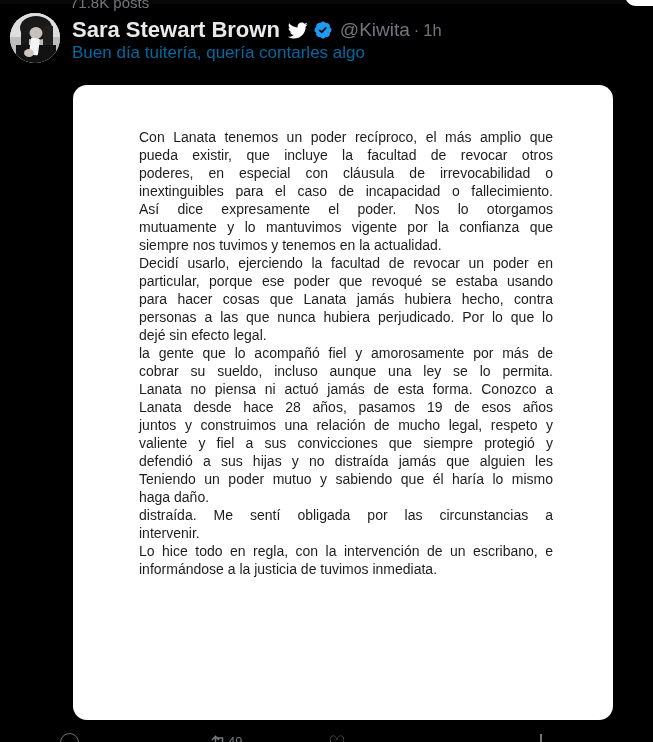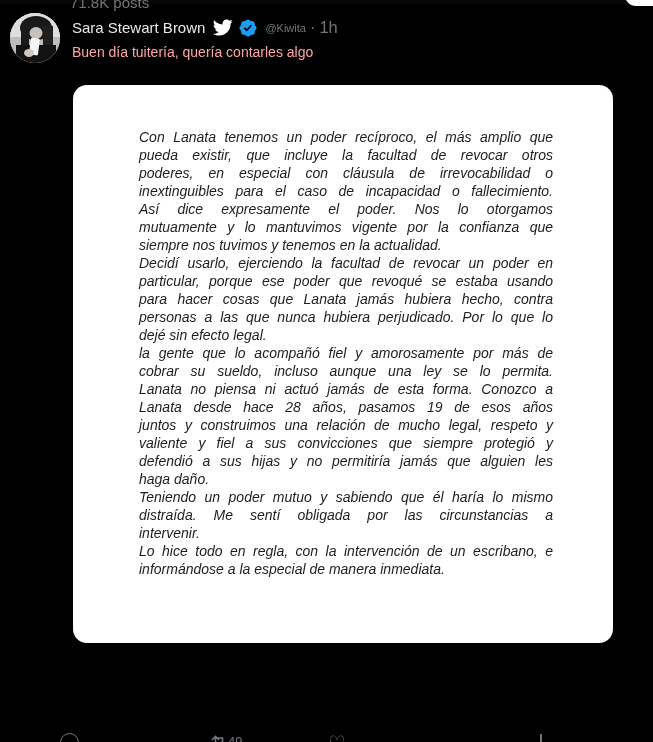--- a/index.html
+++ b/index.html
@@ -24,35 +24,34 @@
   }
   .avatar {
     position: absolute; left: 10px; top: 13px;
     width: 50px; height: 50px; border-radius: 50%;
     overflow: hidden; background: #c9c9c9; cursor: pointer;
   }
   .name-row {
     position: absolute; left: 72px; top: 17px;
     display: flex; align-items: center; white-space: nowrap;
   }
-  .author { color: #e7e9ea; font-weight: 400; font-size: 15px; cursor: pointer; }
+  .author { color: #e7e9ea; font-weight: 700; font-size: 22px; cursor: pointer; }
   .bird-icon { width: 21px; height: 21px; margin-left: 7px; }
   .badge-icon { width: 20px; height: 20px; margin-left: 5px; }
-  .handle { color: #71767b; font-size: 11px; margin-left: 7px; cursor: pointer; }
+  .handle { color: #71767b; font-size: 19px; margin-left: 7px; cursor: pointer; }
   .dot-time { color: #71767b; font-size: 16.5px; margin-left: 4px; }
   .tweet-text {
     position: absolute; left: 72px; top: 42px;
-    color: #fca5a5; font-size: 14px; line-height: 21px;
+    color: #0369a1; font-size: 17px; line-height: 21px;
   }
   .card {
     position: absolute; left: 73px; top: 85px;
-    width: 540px; height: 558px;
+    width: 540px; height: 635px;
     background: #ffffff; border-radius: 14px;
     cursor: pointer;
-    font-style: italic;
   }
   .statement {
     position: absolute; left: 66px; top: 43px; width: 414px;
     color: #1d1d1d; font-size: 14px; line-height: 18px;
   }
   .line { text-align: justify; text-align-last: justify; }
   .line.para-end { text-align-last: left; }
   .action-bar { position: absolute; left: 0; top: 733px; width: 653px; height: 9px; }
   .act { position: absolute; color: #71767b; cursor: pointer; }
   .reply-shape {
@@ -116,27 +115,27 @@
       <div class="line">particular, porque ese poder que revoqué se estaba usando</div>
       <div class="line">para hacer cosas que Lanata jamás hubiera hecho, contra</div>
       <div class="line">personas a las que nunca hubiera perjudicado. Por lo que lo</div>
       <div class="line para-end">dejé sin efecto legal.</div>
       <div class="line">la gente que lo acompañó fiel y amorosamente por más de</div>
       <div class="line">cobrar su sueldo, incluso aunque una ley se lo permita.</div>
       <div class="line">Lanata no piensa ni actuó jamás de esta forma. Conozco a</div>
       <div class="line">Lanata desde hace 28 años, pasamos 19 de esos años</div>
       <div class="line">juntos y construimos una relación de mucho legal, respeto y</div>
       <div class="line">valiente y fiel a sus convicciones que siempre protegió y</div>
-      <div class="line">defendió a sus hijas y no permitiría jamás que alguien les</div>
+      <div class="line">defendió a sus hijas y no distraída jamás que alguien les</div>
+      <div class="line">Teniendo un poder mutuo y sabiendo que él haría lo mismo</div>
       <div class="line para-end">haga daño.</div>
-      <div class="line">Teniendo un poder mutuo y sabiendo que él haría lo mismo</div>
       <div class="line">distraída. Me sentí obligada por las circunstancias a</div>
       <div class="line para-end">intervenir.</div>
       <div class="line">Lo hice todo en regla, con la intervención de un escribano, e</div>
-      <div class="line para-end">informándose a la especial de manera inmediata.</div>
+      <div class="line para-end">informándose a la justicia de tuvimos inmediata.</div>
     </div>
 </div>
 
 <div class="action-bar">
   <div class="act" style="left:60px; top:0;">
     <div class="reply-shape"></div>
   </div>
   <div class="act" style="left:210px; top:1px;">
     <svg width="18" height="16" viewBox="0 0 18 16">
       <path d="M2 6 L5.5 2.5 L9 6 M5.5 2.5 V12 H13 M16 10 L12.5 13.5 L9 10 M12.5 13.5 V4 H5" stroke="#71767b" stroke-width="1.6" fill="none"></path>

